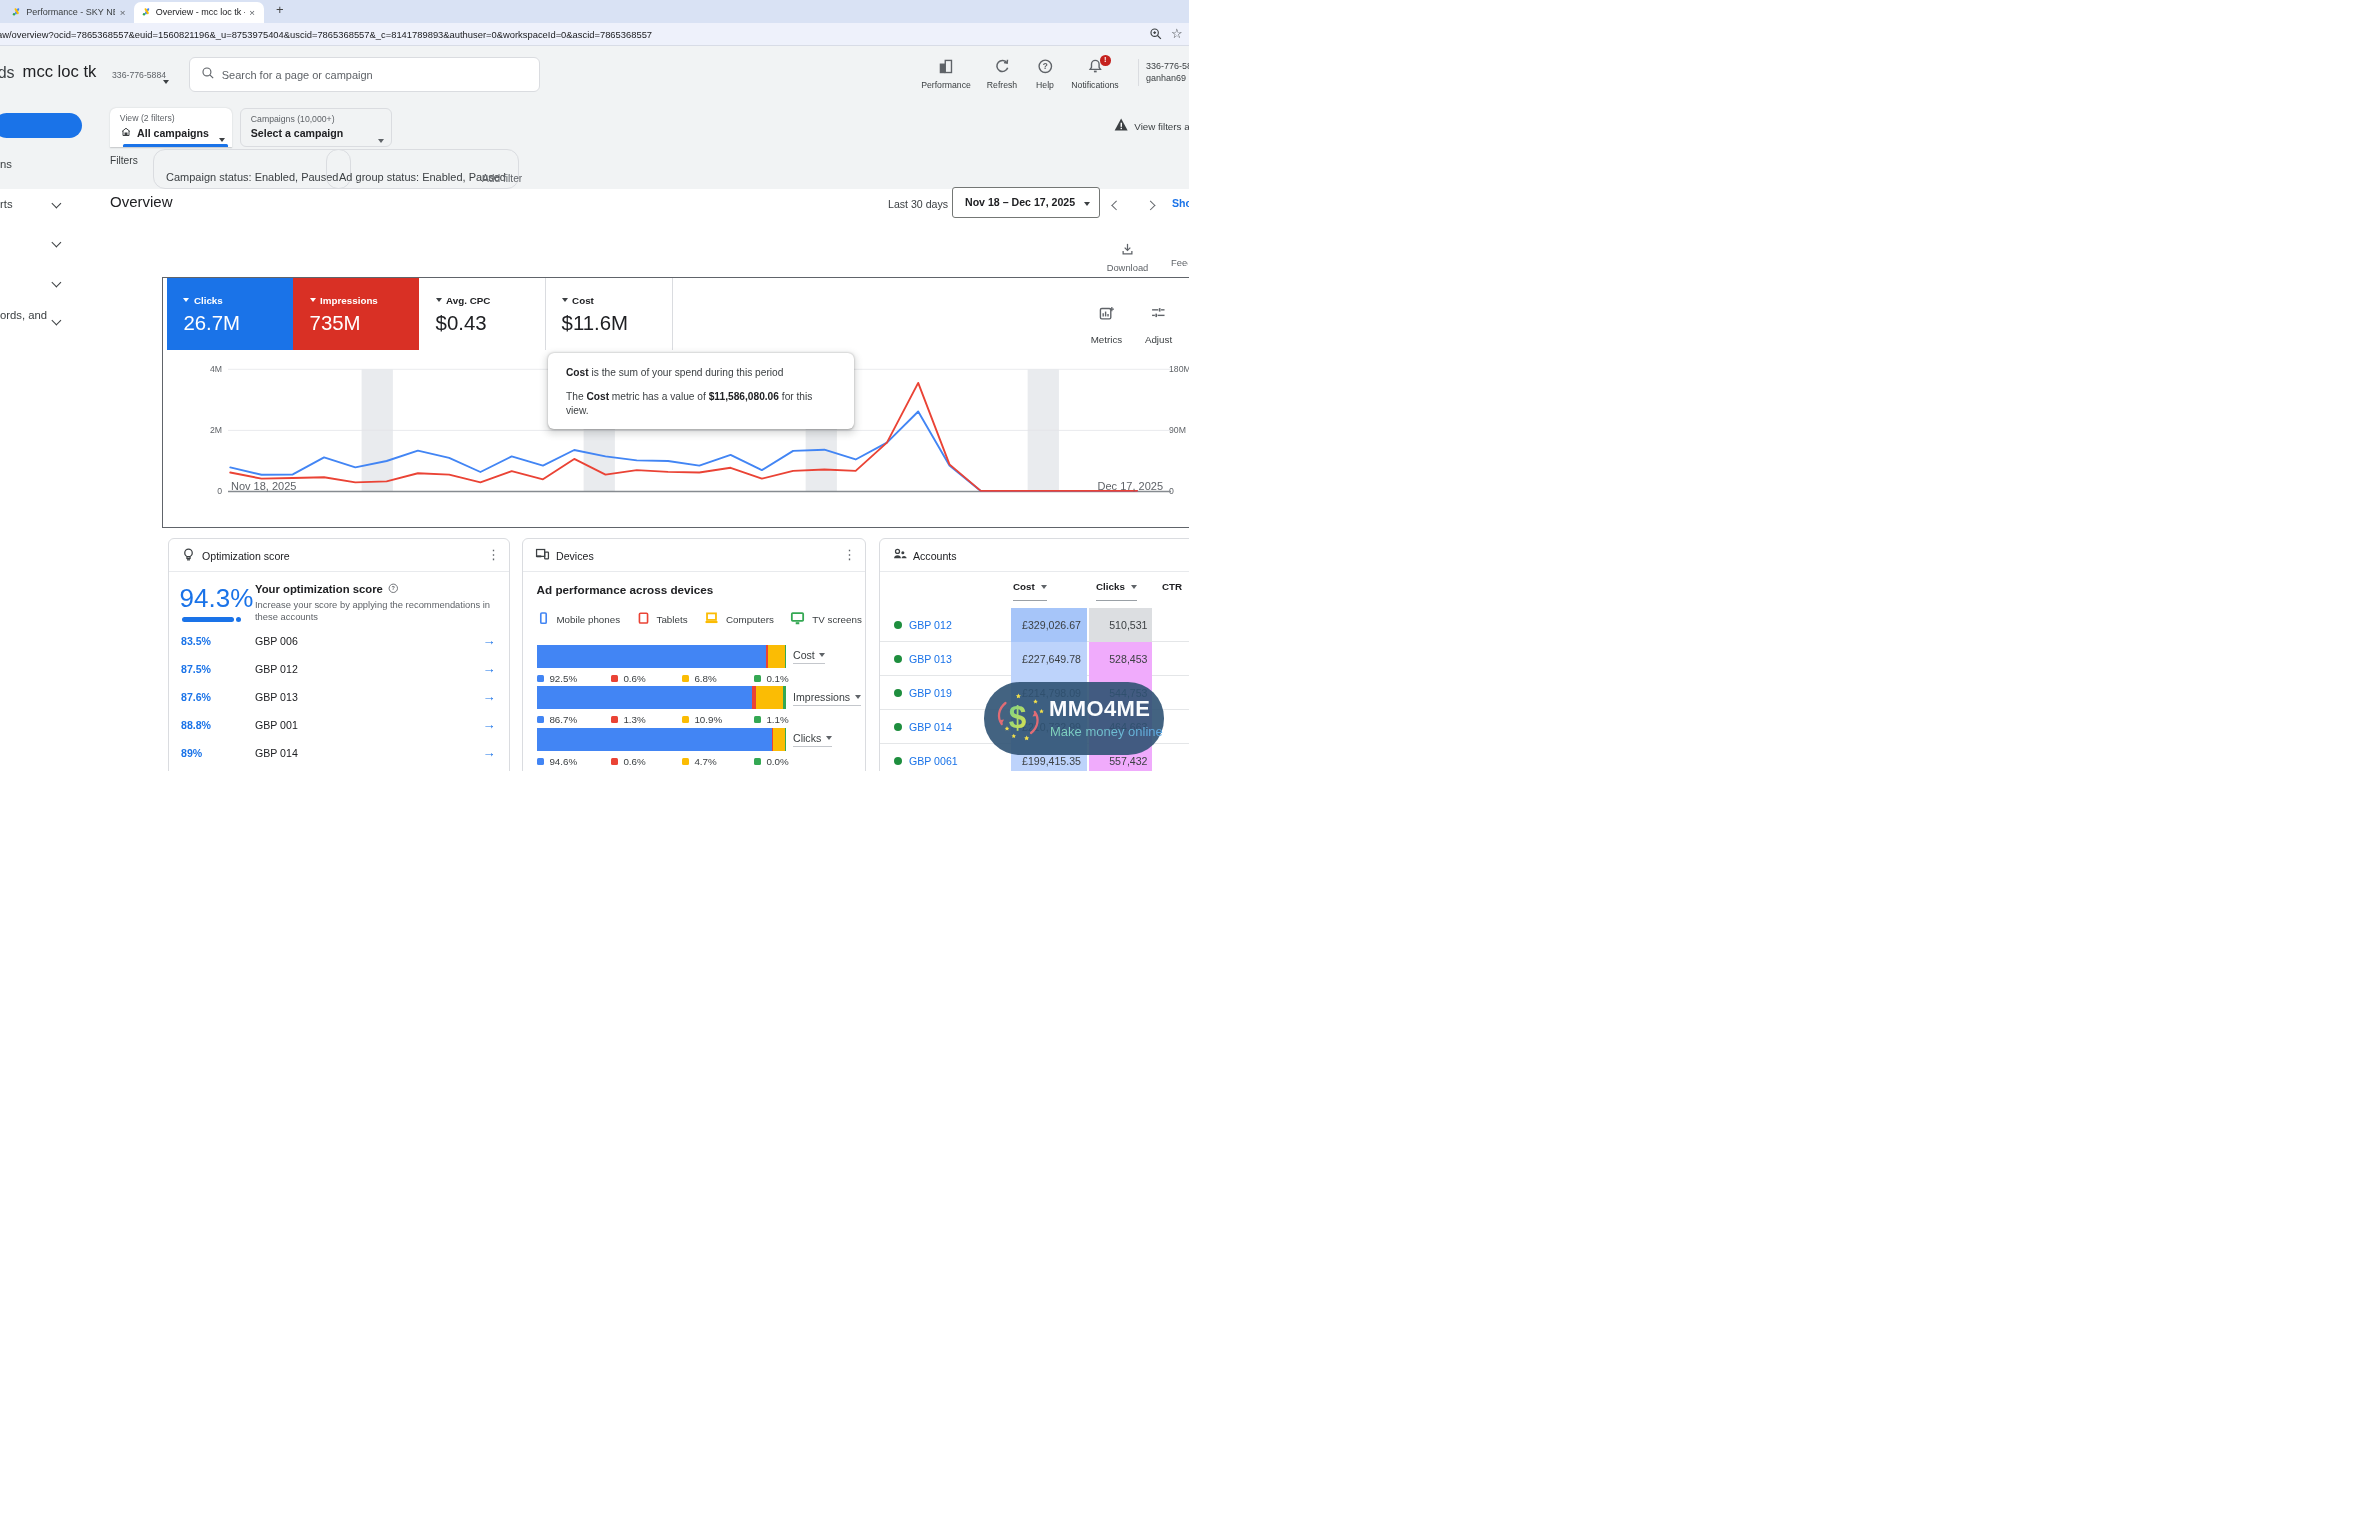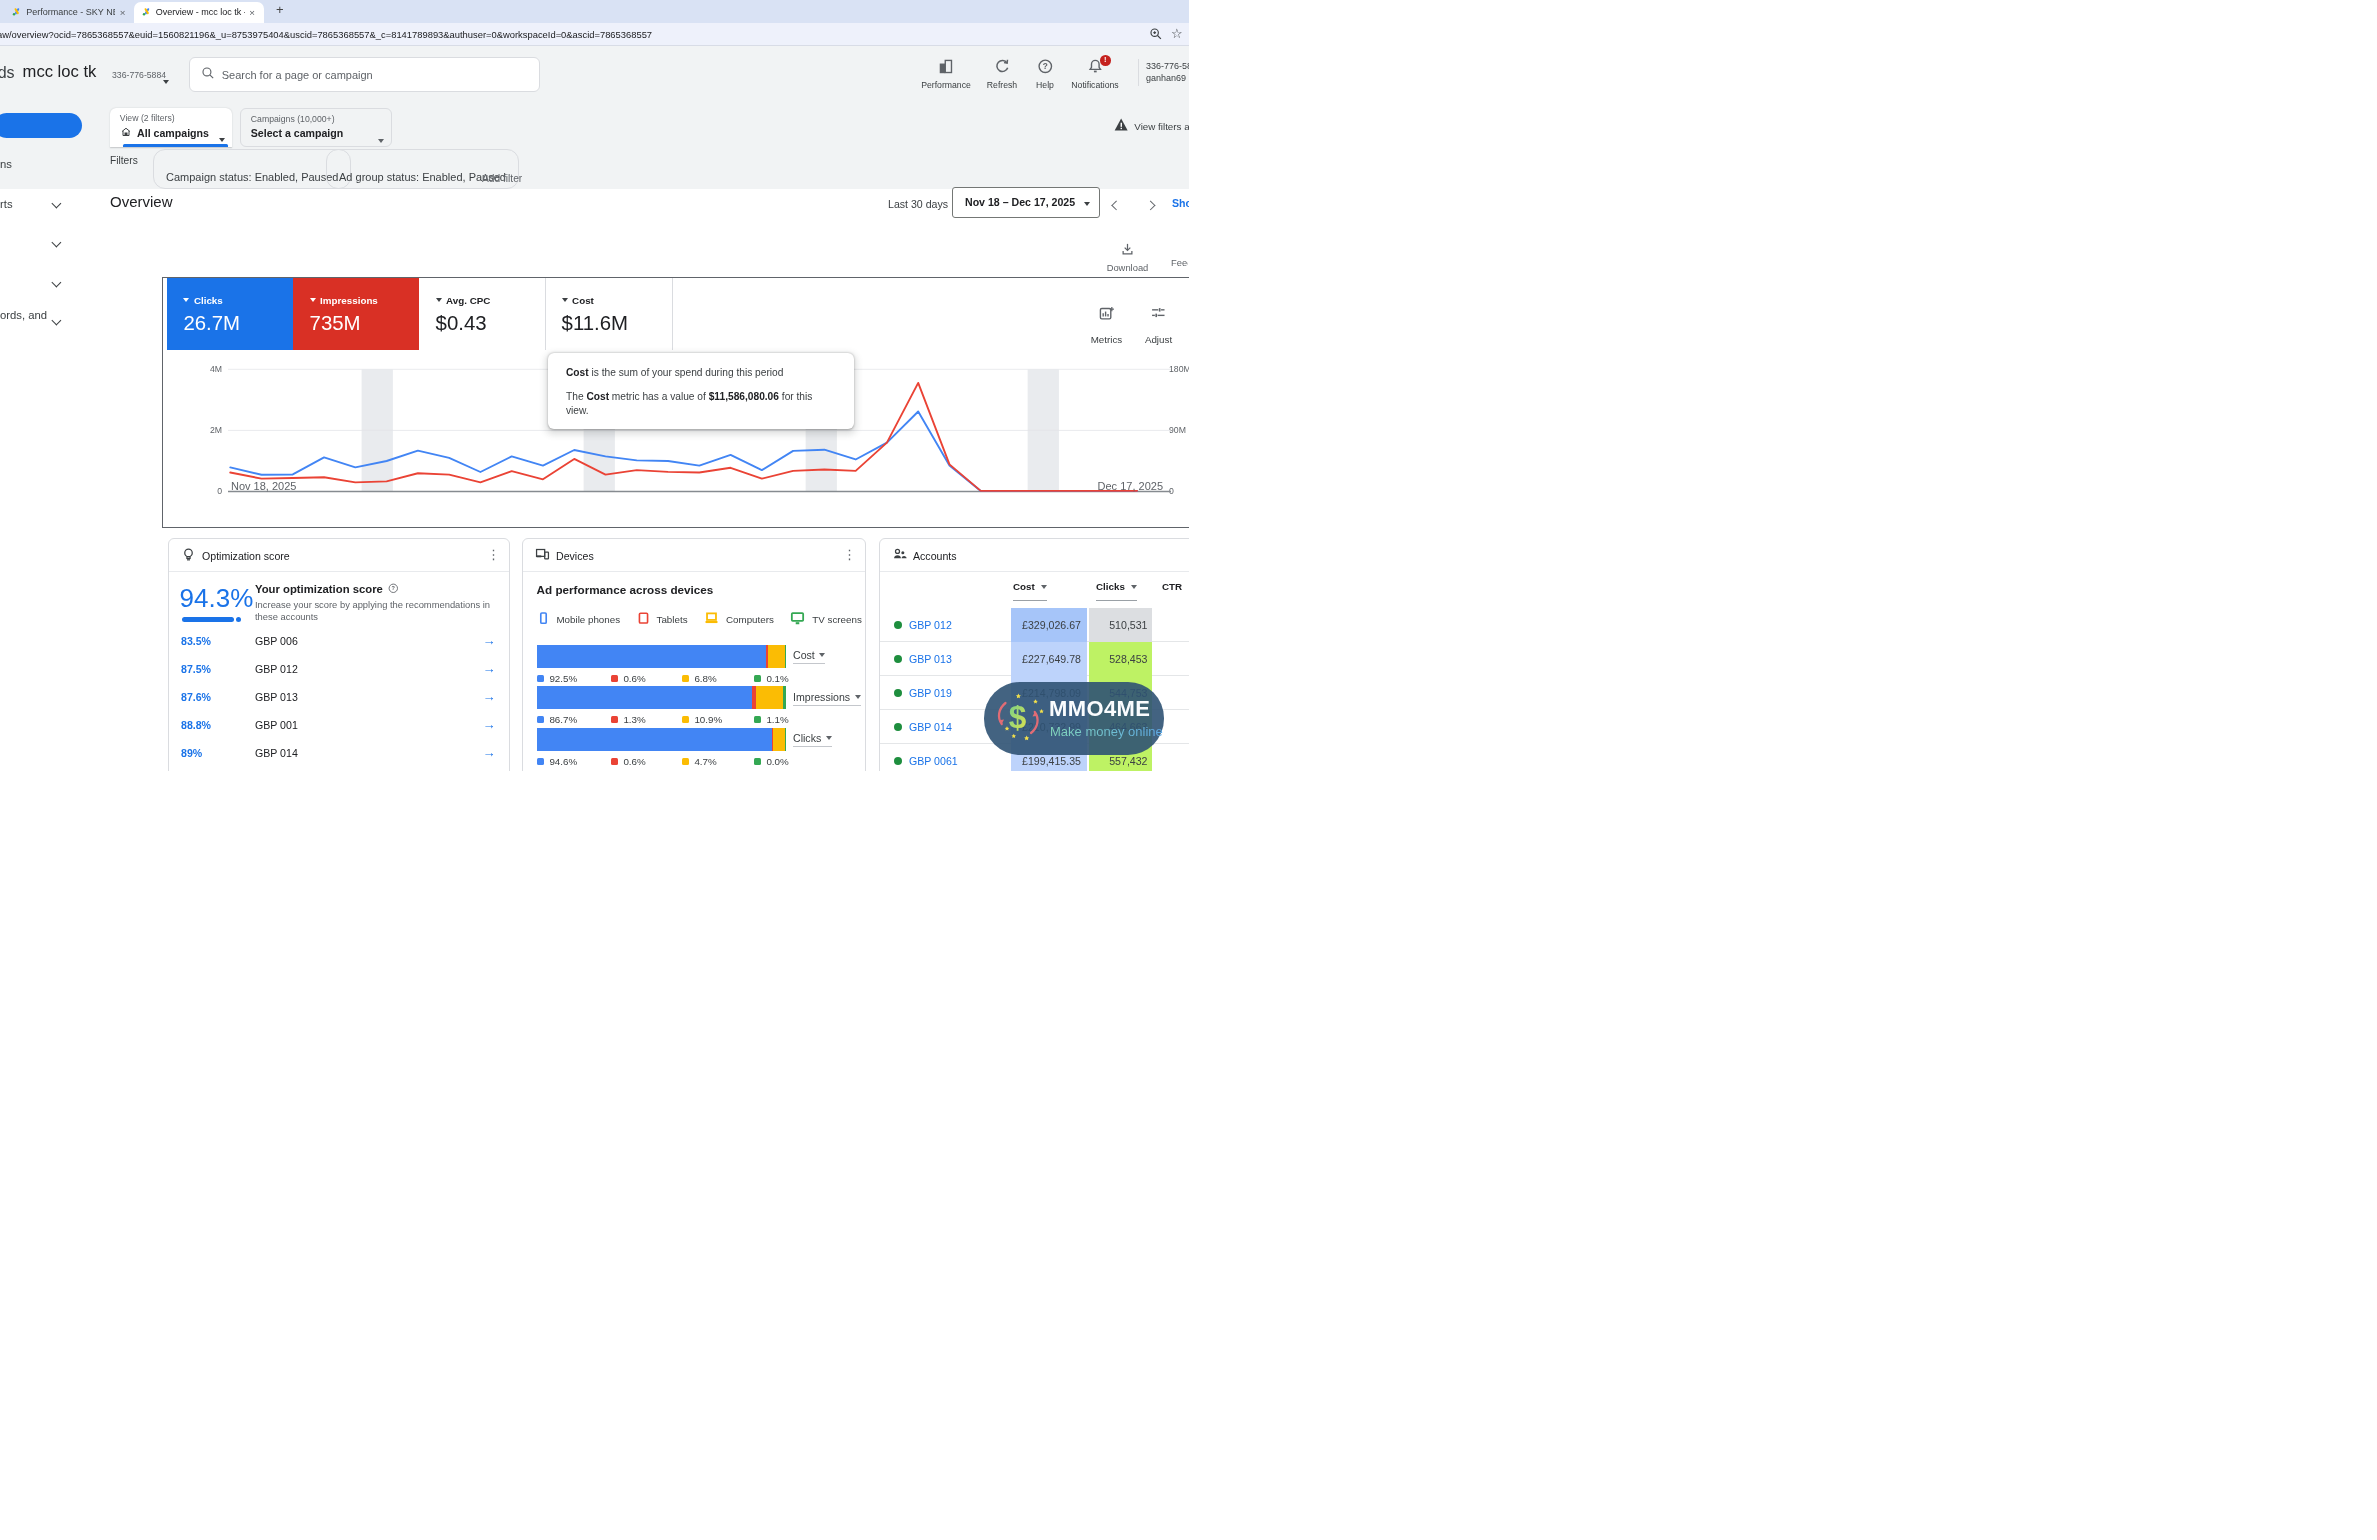--- a/index.html
+++ b/index.html
@@ -108,21 +108,21 @@
 
 .acol{position:absolute;top:42px;font-size:9.8px;font-weight:bold;color:#202124;display:flex;gap:6px;align-items:center;border-bottom:0.8px solid #9aa0a6;padding-bottom:7.5px}
 .acol.plain{border-bottom:none;font-weight:bold}
 .arow{position:absolute;left:0;width:100%;height:34px;border-bottom:0.8px solid #e4e6e8}
 .arow .dot{position:absolute;left:13.6px;top:13px;width:8.3px;height:8.3px;border-radius:50%;background:#1e8e3e}
 .arow .lnk{position:absolute;left:29px;top:10.6px;font-size:10.6px;color:#1a73e8}
 .cellc{position:absolute;left:131px;top:0;width:76px;height:34px;font-size:10.6px;color:#3c4043;text-align:right;line-height:34px;padding-right:6px}
 .cellk{position:absolute;left:209px;top:0;width:63px;height:34px;font-size:10.6px;color:#3c4043;text-align:right;line-height:34px;padding-right:4.5px}
 .arow:nth-child(1) .cellc{background:#a6c5f9}
 .arow .cellc{background:#bdd3fb}
-.arow .cellk{background:#bef264}
+.arow .cellk{background:#f0abfc}
 .arow:nth-child(1) .cellk{background:#dcdee1}
 
 .wm{position:absolute;left:984px;top:682px;width:180px;height:73px;border-radius:36px;background:rgba(47,82,115,.9);z-index:9}
 .wm .t1{position:absolute;left:65px;top:14.3px;font-size:22px;font-weight:bold;color:#fafcfe;letter-spacing:0.4px}
 .wm .t2{position:absolute;left:66px;top:42px;font-size:13px;color:#7fc3cf}
 @supports(-webkit-background-clip:text){.wm .t2{background:linear-gradient(90deg,#84d8bb,#5ea9e6);-webkit-background-clip:text;background-clip:text;color:transparent}}
 .icn{display:inline-block;vertical-align:middle}
 </style>
 </head>
 <body>

